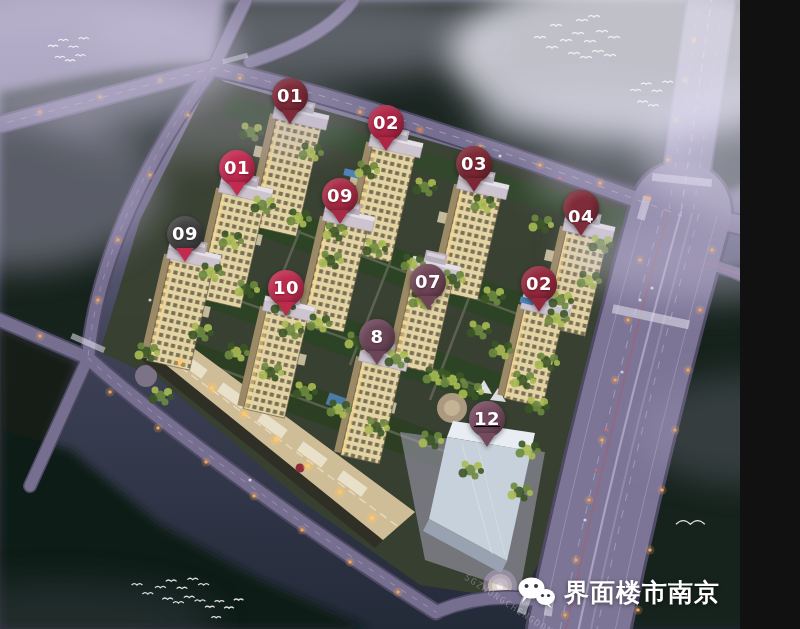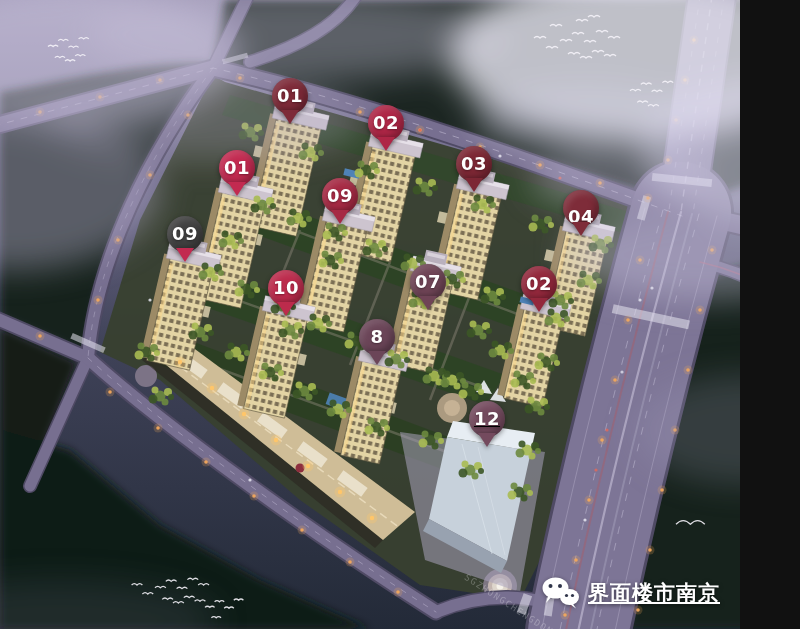--- a/index.html
+++ b/index.html
@@ -12,22 +12,22 @@
        box-shadow:inset -3px -4px 7px rgba(0,0,0,.28), inset 3px 4px 6px rgba(255,255,255,.14), 0 2px 5px rgba(0,0,0,.4);
        z-index:30;}
   .pin::after{content:'';position:absolute;top:32px;left:50%;transform:translateX(-50%);
        border-left:9px solid transparent;border-right:9px solid transparent;
        border-top:14px solid var(--c,#b02a4a);
        filter:drop-shadow(0 2px 2px rgba(0,0,0,.35));}
   .pin-num{color:#fff;font-size:18px;font-weight:bold;letter-spacing:.5px;line-height:1;
        text-shadow:0 1px 2px rgba(0,0,0,.35);}
   
   .watermark{position:absolute;right:20px;bottom:20px;display:flex;align-items:center;gap:8px;
-       z-index:40;color:#fff;font-size:21px;font-weight:600;letter-spacing:1px;
-       text-shadow:0 1px 4px rgba(0,0,0,.55);text-decoration:underline;}
+       z-index:40;color:#fff;font-size:25px;font-weight:600;letter-spacing:1px;
+       text-shadow:0 1px 4px rgba(0,0,0,.55);}
   .watermark svg{display:block;filter:drop-shadow(0 1px 2px rgba(0,0,0,.4));}
   .road-watermark{position:absolute;left:468px;top:572px;z-index:25;
        transform:rotate(33deg);transform-origin:left top;
        color:#ffffff;font-size:9px;letter-spacing:1.5px;white-space:nowrap;
        font-family:"DejaVu Sans Mono","Liberation Mono",monospace;}
 </style>
 </head>
 <body>
 
 <div class="stage">

